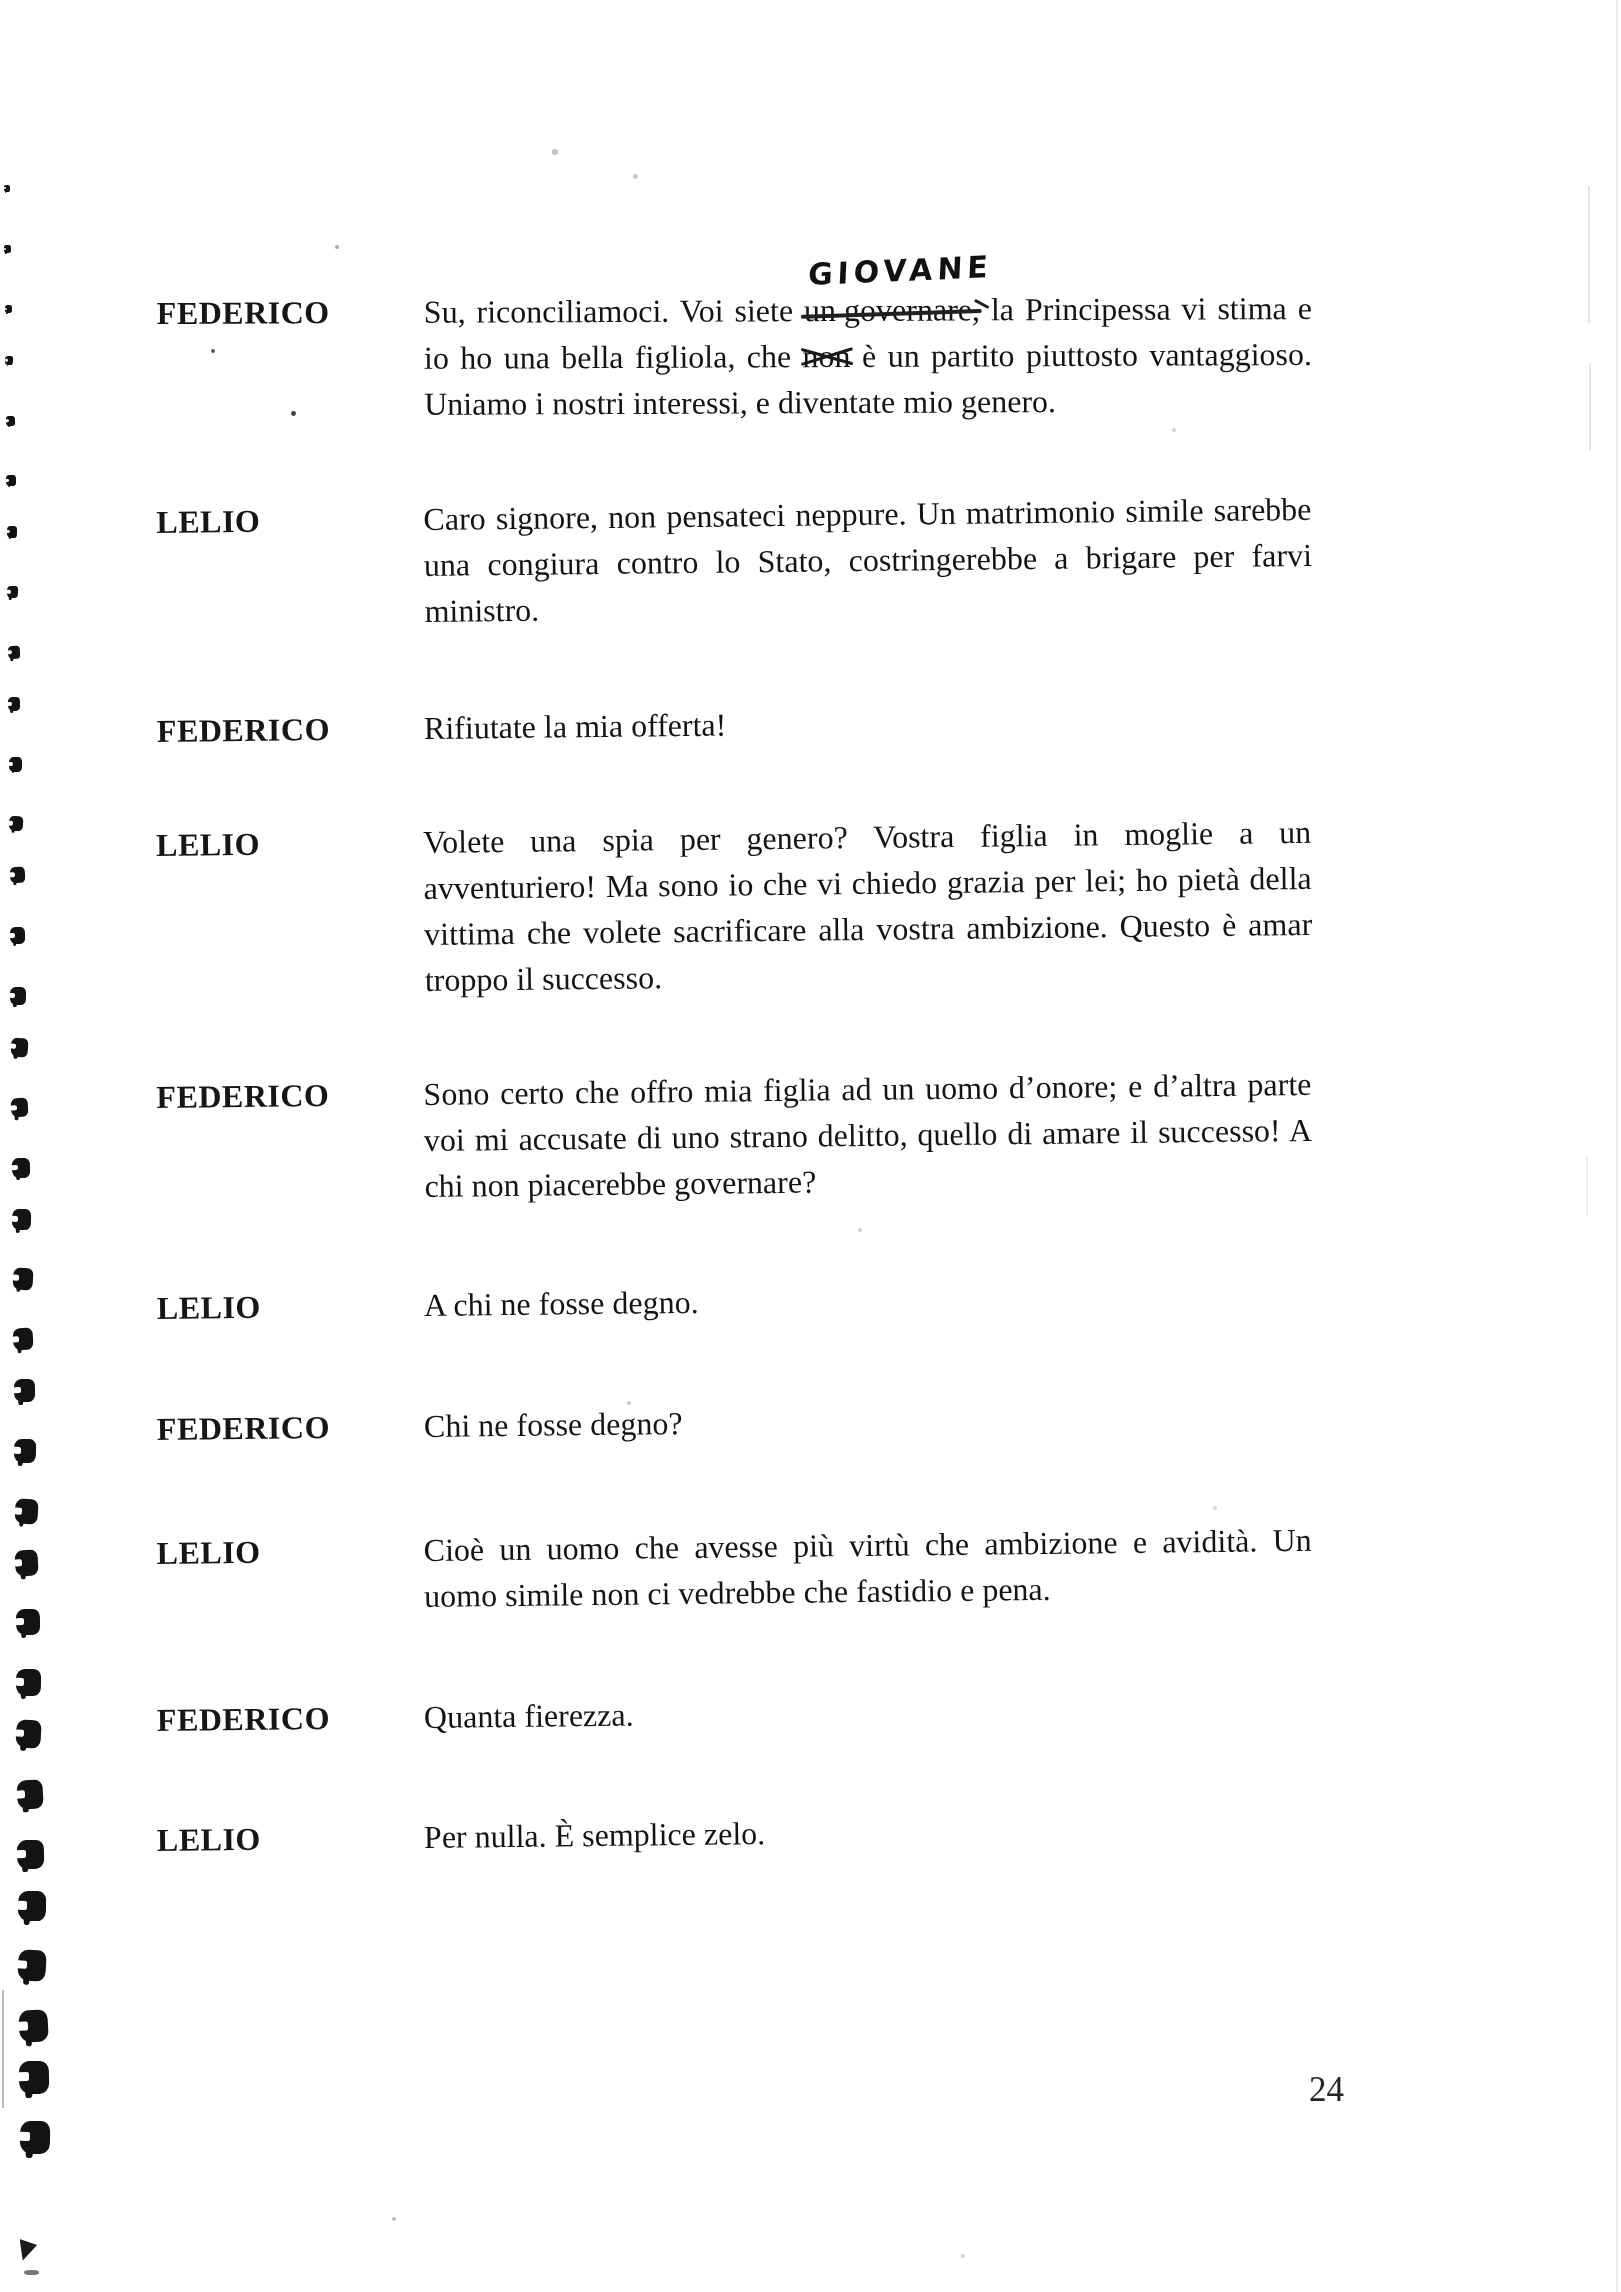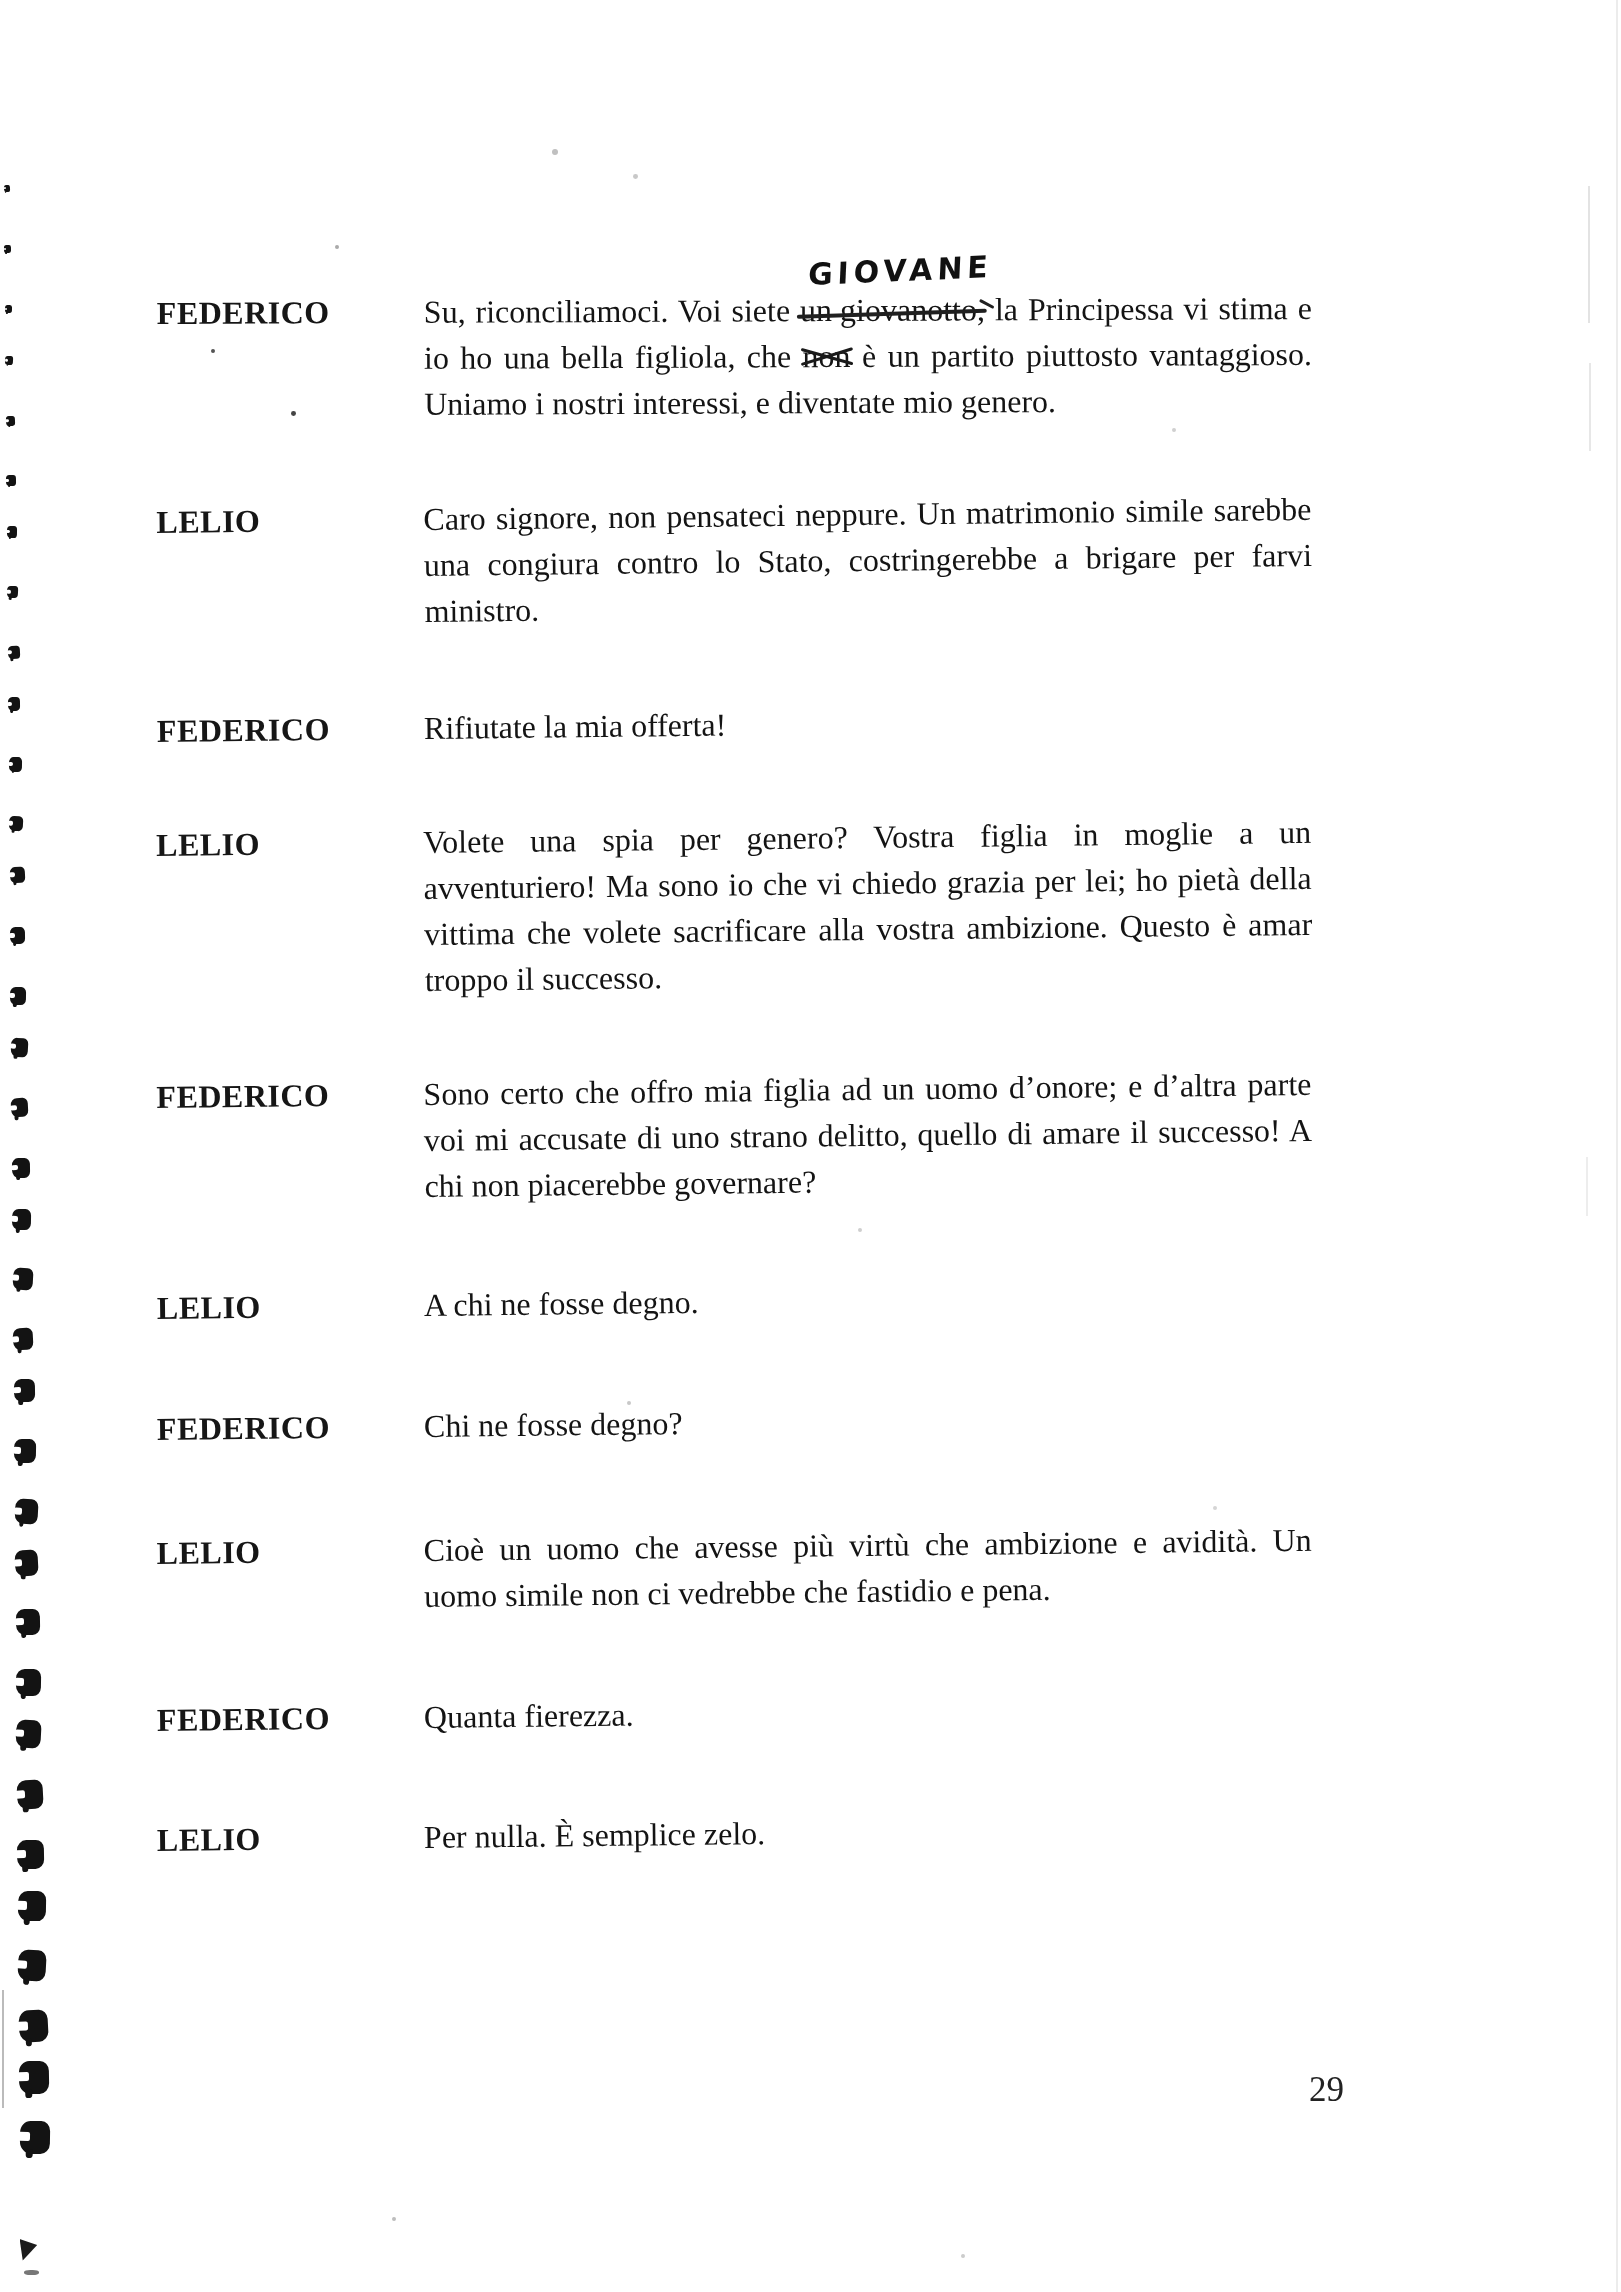--- a/index.html
+++ b/index.html
@@ -114,21 +114,21 @@
 </head>
 <body>
 
 <div id="sheet">
   <div class="annotation">GIOVANE</div>
 
   <div>
       <div class="block first" style="top: 290px;">
         <div class="speaker">FEDERICO</div>
         <div class="speech">
-          <div class="line just"><span>Su, riconciliamoci. Voi siete </span><span class="strike-scribble">un giovanotto,</span><span> la Principessa vi stima e</span></div>
+          <div class="line just"><span>Su, riconciliamoci. Voi siete </span><span class="strike-scribble">un governare,</span><span> la Principessa vi stima e</span></div>
           <div class="line just"><span>io ho una bella figliola, che </span><span class="strike-x">non</span><span> è un partito piuttosto vantaggioso.</span></div>
           <div class="line"><span>Uniamo i nostri interessi, e diventate mio genero.</span></div>
         </div>
       </div>
       <div class="block" style="top: 499px;">
         <div class="speaker">LELIO</div>
         <div class="speech">
           <div class="line just"><span>Caro signore, non pensateci neppure. Un matrimonio simile sarebbe</span></div>
           <div class="line just"><span>una congiura contro lo Stato, costringerebbe a brigare per farvi</span></div>
           <div class="line"><span>ministro.</span></div>
@@ -183,21 +183,21 @@
         </div>
       </div>
       <div class="block" style="top: 1817px;">
         <div class="speaker">LELIO</div>
         <div class="speech">
           <div class="line"><span>Per nulla. È semplice zelo.</span></div>
         </div>
       </div>
     </div>
 
-  <div class="page-number">29</div>
+  <div class="page-number">24</div>
 
   <div>
       <div class="bmark" style="left: 3.9px; top: 185px; width: 5.9px; height: 6.9px; transform: rotate(-3deg);"></div>
       <div class="bmark" style="left: 4.4px; top: 245px; width: 6.6px; height: 7.6px; transform: rotate(-1deg);"></div>
       <div class="bmark" style="left: 4.8px; top: 305px; width: 7.3px; height: 8.4px; transform: rotate(1deg);"></div>
       <div class="bmark" style="left: 5.3px; top: 356px; width: 8px; height: 9.2px; transform: rotate(3deg);"></div>
       <div class="bmark" style="left: 5.8px; top: 416px; width: 8.8px; height: 10px; transform: rotate(-3deg);"></div>
       <div class="bmark" style="left: 6.2px; top: 475px; width: 9.5px; height: 10.8px; transform: rotate(-1deg);"></div>
       <div class="bmark" style="left: 6.7px; top: 526px; width: 10.2px; height: 11.5px; transform: rotate(1deg);"></div>
       <div class="bmark" style="left: 7.1px; top: 586px; width: 11px; height: 12.3px; transform: rotate(3deg);"></div>

